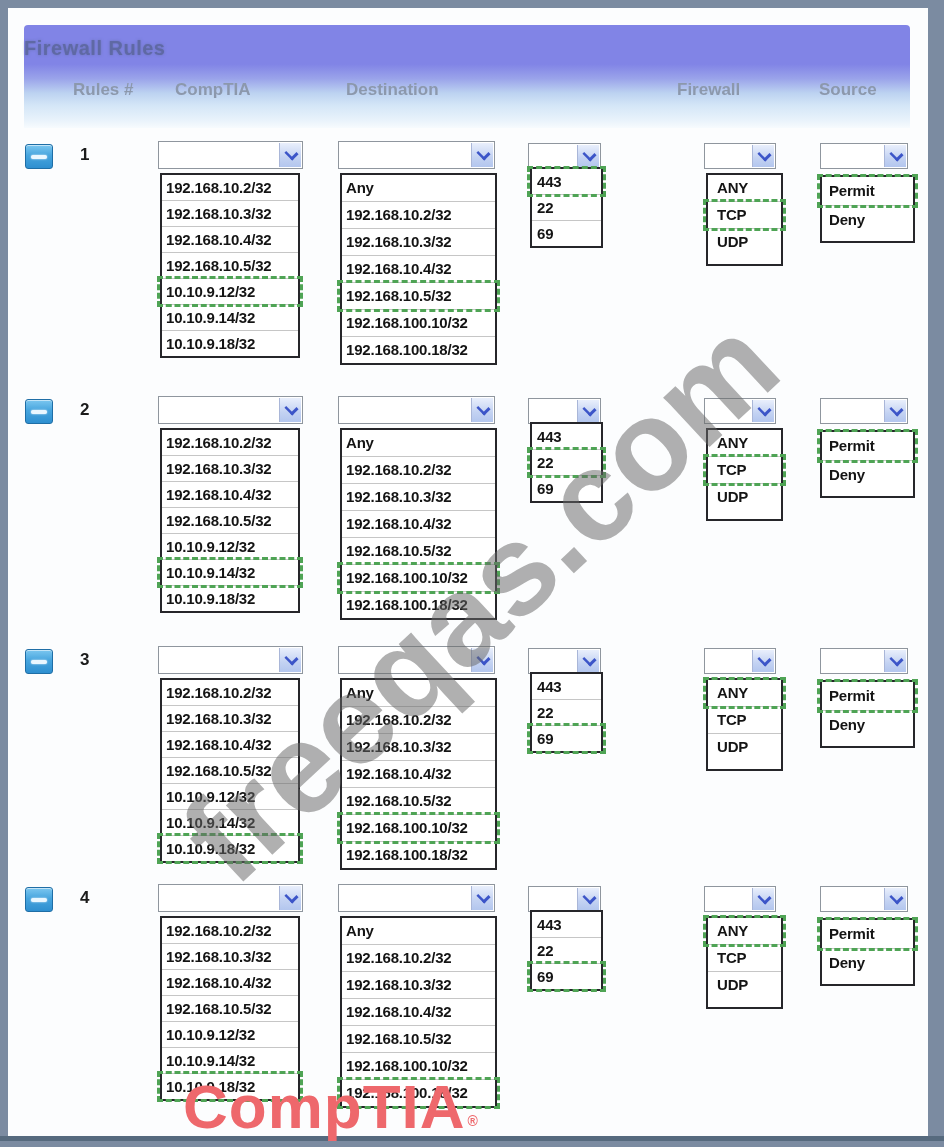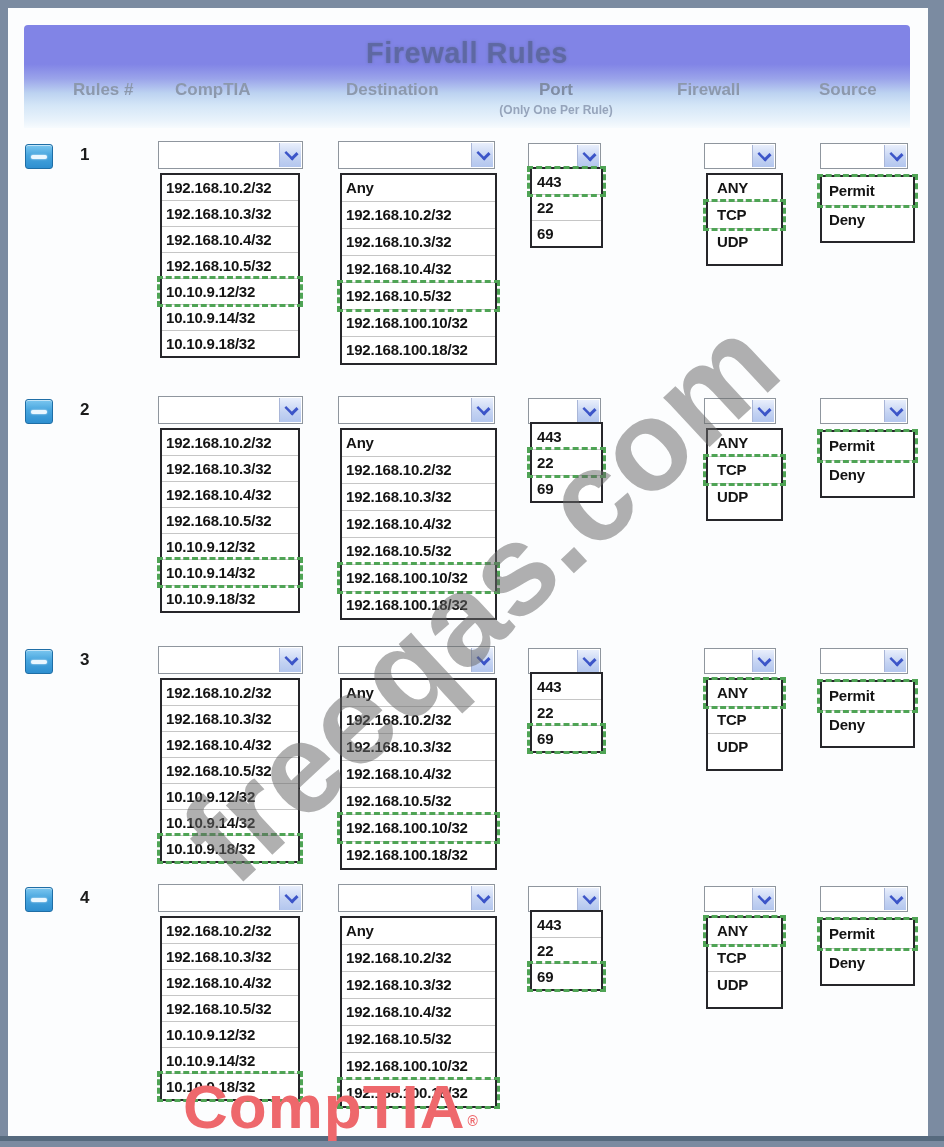--- a/index.html
+++ b/index.html
@@ -4,22 +4,22 @@
 <style>
   html,body{margin:0;padding:0;}
   body{font-family:"Liberation Sans","DejaVu Sans",sans-serif;background:#55606e;}
   #frame{position:relative;width:944px;height:1147px;background:#7b8ba1;overflow:hidden;}
   #content{position:absolute;left:8px;top:8px;width:920px;height:1128px;background:#fcfdfe;}
   #bottom-strip{position:absolute;left:0;top:1136px;width:944px;height:5px;background:#566a7e;}
 
   
   #band{position:absolute;left:24px;top:25px;width:886px;height:103px;border-radius:4px 4px 0 0;
         background:linear-gradient(#8184e6 0%,#8184e6 38%,#9aa3ea 52%,#bcd2f1 66%,#d4e6f7 78%,#e8f2fb 92%,#f7fbfe 100%);}
-  #title{position:absolute;left:0;top:12px;width:100%;text-align:center;
-         font-size:29px;font-weight:bold;color:rgba(92,102,158,0.85);
+  #title{position:absolute;left:0;top:12px;width:100%;
+         font-size:20px;font-weight:bold;color:rgba(92,102,158,0.85);
          text-shadow:0 0 3px rgba(100,110,170,0.8);letter-spacing:0.5px;}
   .colhead{position:absolute;top:80px;font-size:17px;font-weight:bold;color:#8c98ac;white-space:nowrap;}
   #port-head-group{position:absolute;left:456px;top:80px;width:200px;text-align:center;}
   #port-head{font-size:17px;font-weight:bold;color:#7f8ca3;}
   #port-note{margin-top:3px;font-size:12px;font-weight:bold;color:#96a4bb;}
 
   
   .minus{position:absolute;width:28px;height:25px;padding:0;border:1px solid #1f6ea6;border-radius:3px;
          background:linear-gradient(#7cc7f0,#47a5de 45%,#2e8fd0);box-shadow:inset 0 1px 0 rgba(255,255,255,.55);cursor:pointer;}
   .minus-bar{position:absolute;left:50%;top:50%;width:16px;height:4px;margin:-2px 0 0 -8px;border-radius:2px;
@@ -49,24 +49,20 @@
 <div id="frame">
   <div id="content"></div>
 
   <div id="band">
     <div id="title">Firewall Rules</div>
   </div>
 
   <div class="colhead" style="left:73px;">Rules #</div>
   <div class="colhead" style="left:175px;">CompTIA</div>
   <div class="colhead" style="left:346px;">Destination</div>
-  <div id="port-head-group">
-    <div id="port-head">Port</div>
-    <div id="port-note">(Only One Per Rule)</div>
-  </div>
   <div class="colhead" style="left:677px;">Firewall</div>
   <div class="colhead" style="left:819px;">Source</div>
 
   <div id="rules-container">
       <div>
         <button class="minus" style="left: 25px; top: 144px;">
           <span class="minus-bar"></span>
         </button>
         <div class="rulenum" style="left: 80px; top: 145px;">1</div>
         <div class="combo" style="left: 158px; top: 141px; width: 145px; height: 28px;">

